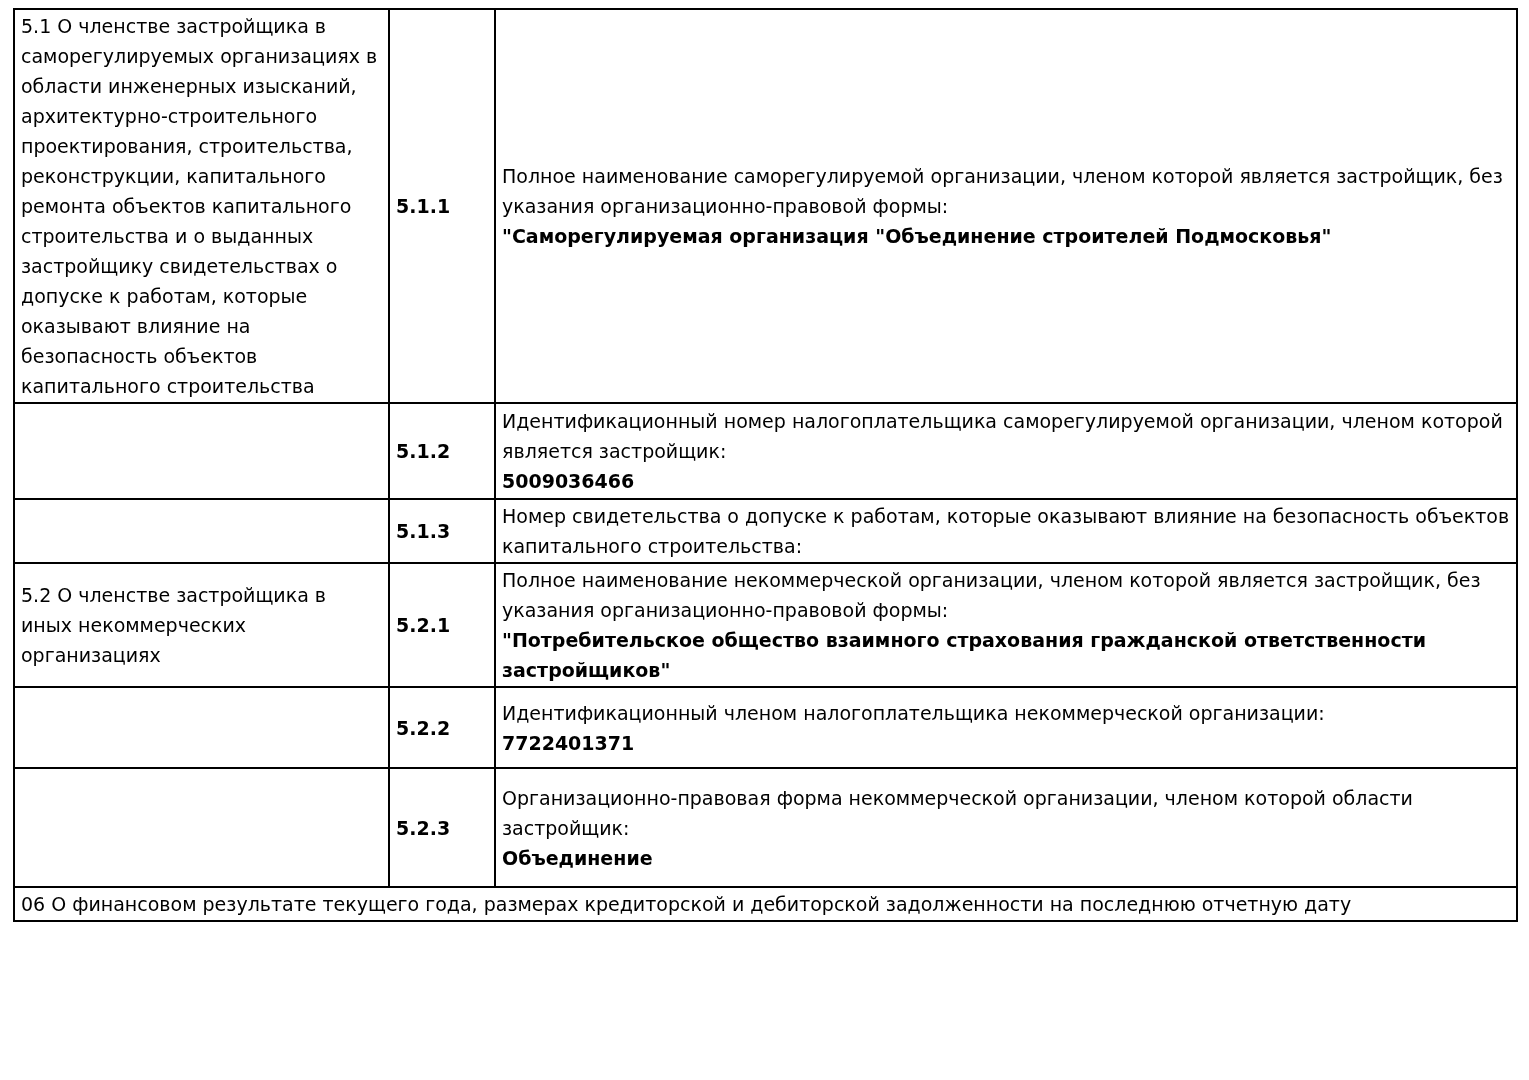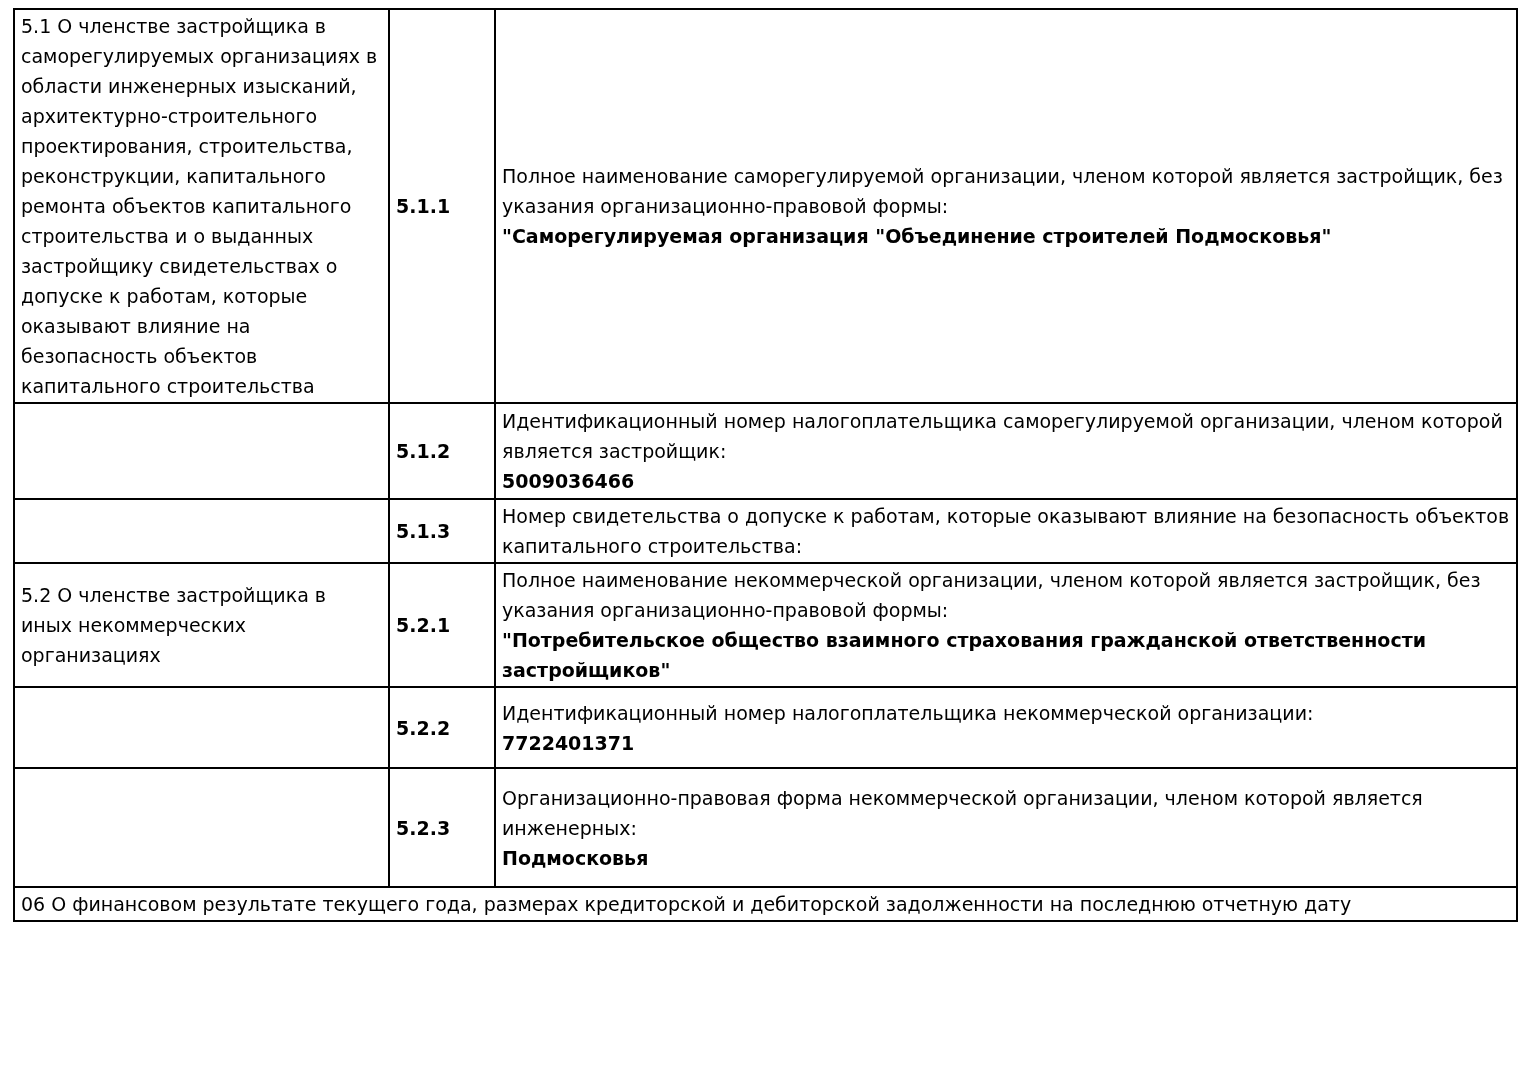--- a/index.html
+++ b/index.html
@@ -100,31 +100,31 @@
         <td class="content">
           <div>Полное наименование некоммерческой организации, членом которой является застройщик, без указания организационно-правовой формы:</div>
           <div class="value">"Потребительское общество взаимного страхования гражданской ответственности застройщиков"</div>
         </td>
       </tr>
 
       <tr class="h5">
         <td class="section"></td>
         <td class="num">5.2.2</td>
         <td class="content">
-          <div>Идентификационный номер налогоплательщика некоммерческой организации:</div>
+          <div>Идентификационный членом налогоплательщика некоммерческой организации:</div>
           <div class="value">7722401371</div>
         </td>
       </tr>
 
       <tr class="h6">
         <td class="section"></td>
         <td class="num">5.2.3</td>
         <td class="content">
-          <div>Организационно-правовая форма некоммерческой организации, членом которой является инженерных:</div>
-          <div class="value">Подмосковья</div>
+          <div>Организационно-правовая форма некоммерческой организации, членом которой области застройщик:</div>
+          <div class="value">Объединение</div>
         </td>
       </tr>
 
       <tr class="hfoot">
         <td class="footer" colspan="3">06 О финансовом результате текущего года, размерах кредиторской и дебиторской задолженности на последнюю отчетную дату</td>
       </tr>
 
     </tbody>
   </table>
 </div>

